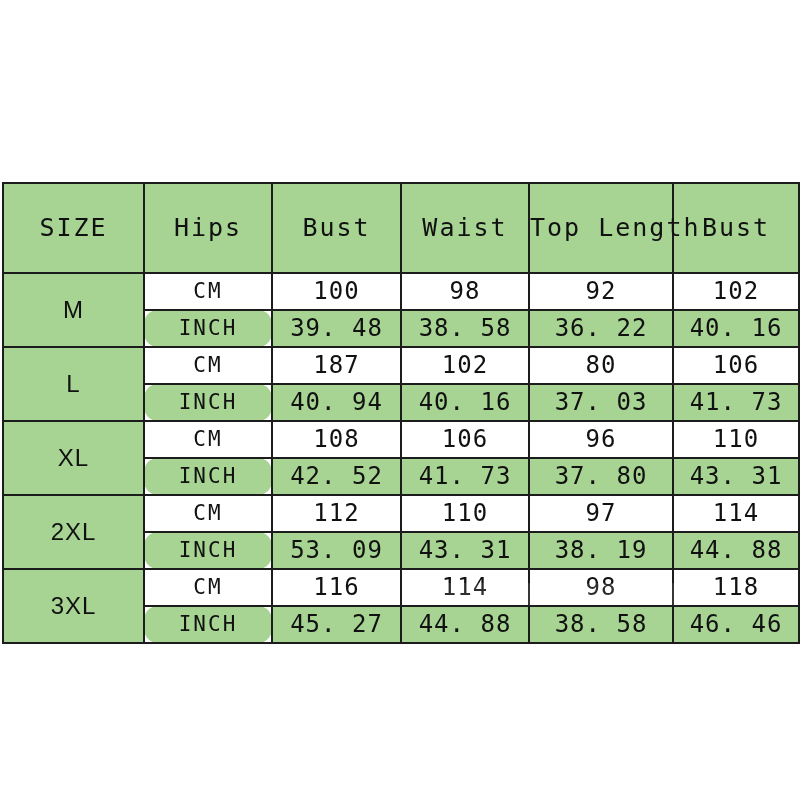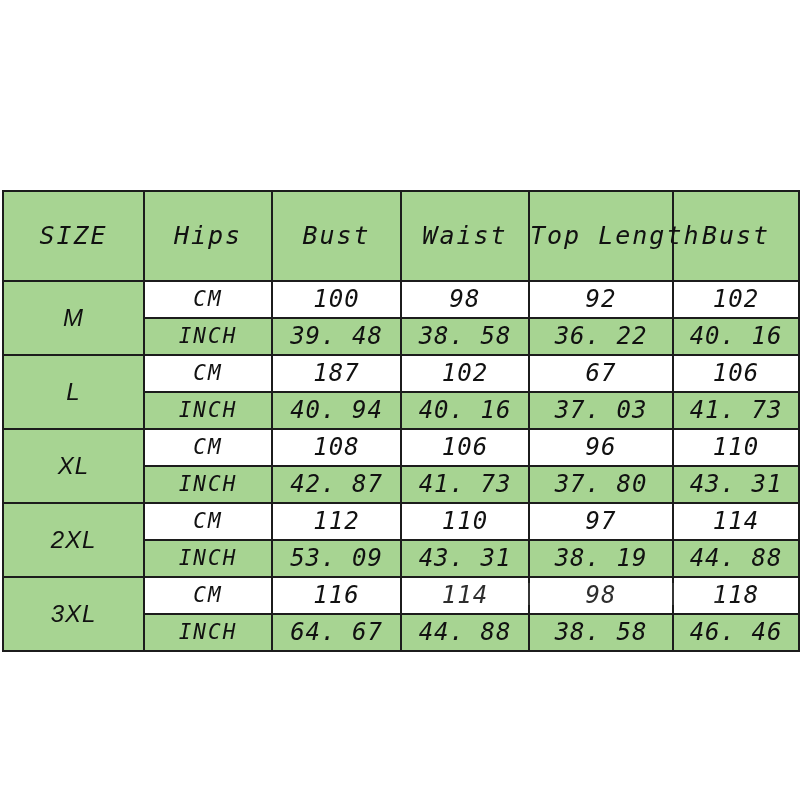--- a/index.html
+++ b/index.html
@@ -11,24 +11,23 @@
     width: 800px;
     height: 800px;
     position: relative;
     font-family: "DejaVu Sans Mono", "Liberation Mono", monospace;
     overflow: hidden;
   }
 
   #size-chart-wrap {
     position: absolute;
     left: 2px;
-    top: 190px;
+    top: 182px;
     width: 796px;
     height: 443px;
-    font-style: italic;
   }
 
   table.size-chart {
     width: 796px;
     height: 443px;
     border-collapse: collapse;
     table-layout: fixed;
     background: #ffffff;
   }
 
@@ -63,20 +62,21 @@
 
   
   tr.data-row td {
     height: 35px;
     font-size: 24px;
     letter-spacing: 1px;
   }
   tr.data-row td.unit-cell {
     font-size: 21px;
     letter-spacing: 2px;
+    border-radius: 14px;
   }
 
   
   td.size-cell {
     font-size: 34px;
     letter-spacing: 1px;
     font-family: "Liberation Sans", sans-serif;
   }
 
   
@@ -131,42 +131,42 @@
         <td class="green dec">38. 58</td>
         <td class="green dec">36. 22</td>
         <td class="green dec">40. 16</td>
       </tr>
 
       <tr class="data-row">
         <td class="green size-cell" rowspan="2">L</td>
         <td class="white unit-cell">CM</td>
         <td class="white">187</td>
         <td class="white">102</td>
-        <td class="white">67</td>
+        <td class="white">80</td>
         <td class="white">106</td>
       </tr>
       <tr class="data-row">
         <td class="green unit-cell">INCH</td>
         <td class="green dec">40. 94</td>
         <td class="green dec">40. 16</td>
         <td class="green dec">37. 03</td>
         <td class="green dec">41. 73</td>
       </tr>
 
       <tr class="data-row">
         <td class="green size-cell" rowspan="2">XL</td>
         <td class="white unit-cell">CM</td>
         <td class="white">108</td>
         <td class="white">106</td>
         <td class="white">96</td>
         <td class="white">110</td>
       </tr>
       <tr class="data-row">
         <td class="green unit-cell">INCH</td>
-        <td class="green dec">42. 87</td>
+        <td class="green dec">42. 52</td>
         <td class="green dec">41. 73</td>
         <td class="green dec">37. 80</td>
         <td class="green dec">43. 31</td>
       </tr>
 
       <tr class="data-row">
         <td class="green size-cell" rowspan="2">2XL</td>
         <td class="white unit-cell">CM</td>
         <td class="white">112</td>
         <td class="white">110</td>
@@ -184,21 +184,21 @@
       <tr class="data-row">
         <td class="green size-cell" rowspan="2">3XL</td>
         <td class="white unit-cell">CM</td>
         <td class="white">116</td>
         <td class="white">114</td>
         <td class="white">98</td>
         <td class="white">118</td>
       </tr>
       <tr class="data-row">
         <td class="green unit-cell">INCH</td>
-        <td class="green dec">64. 67</td>
+        <td class="green dec">45. 27</td>
         <td class="green dec">44. 88</td>
         <td class="green dec">38. 58</td>
         <td class="green dec">46. 46</td>
       </tr>
 
     </tbody>
   </table>
 </div>
 
 <div id="watermark"></div>

